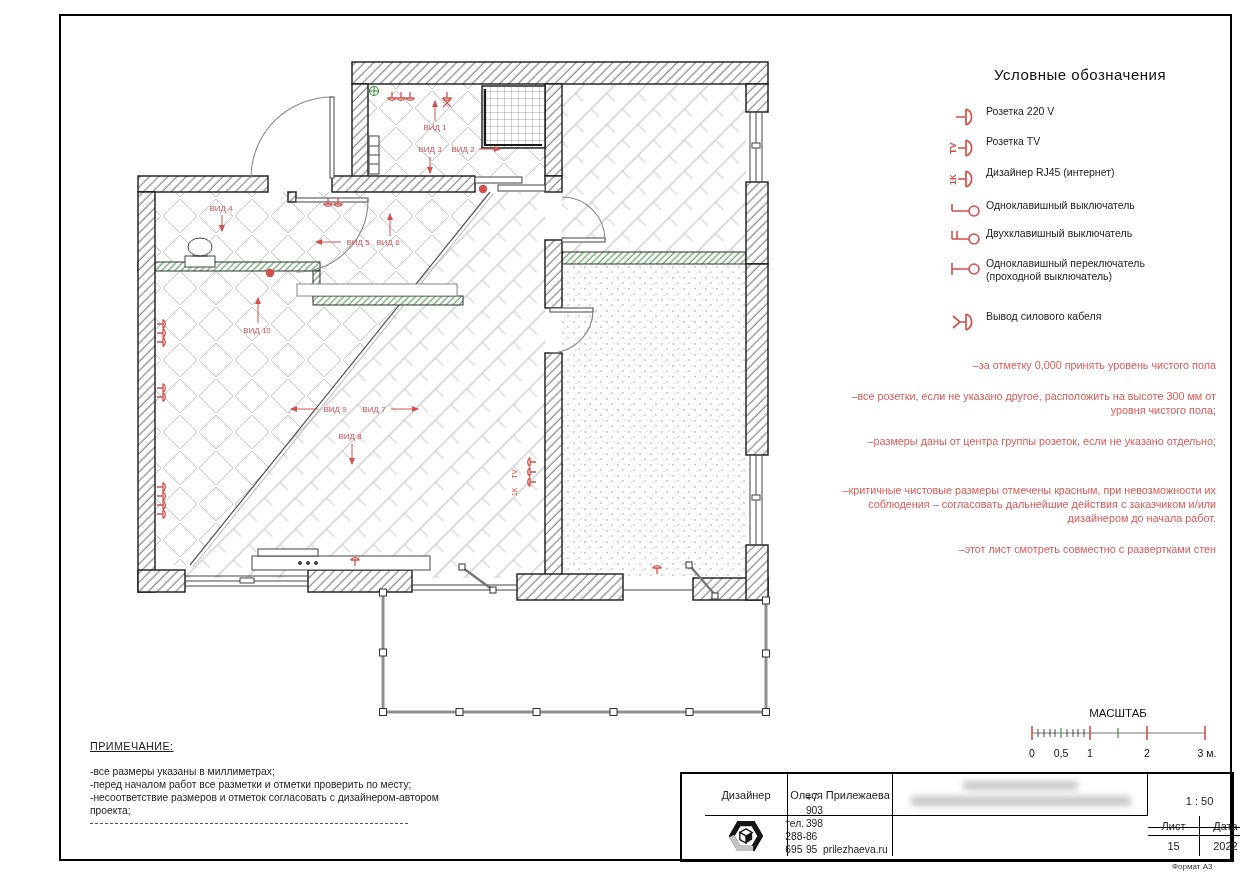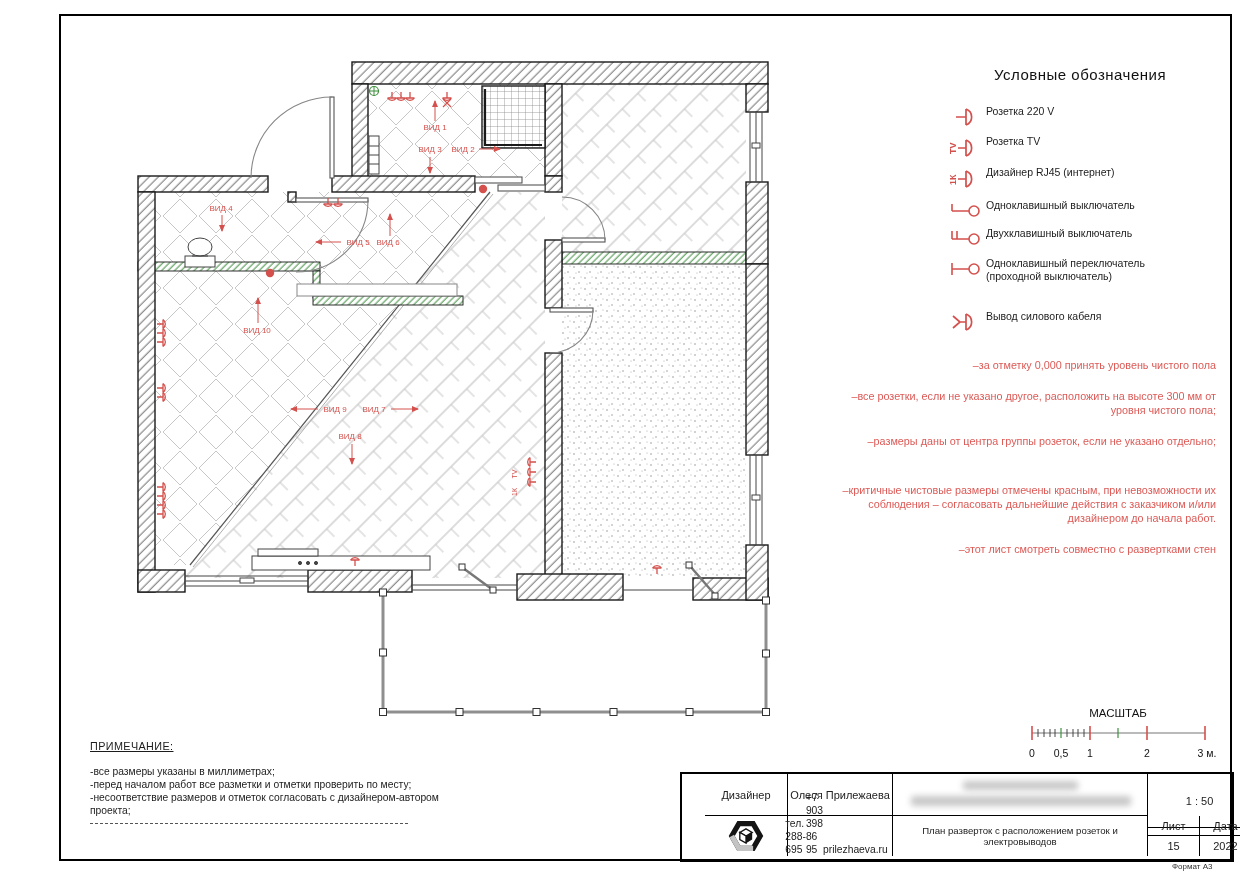--- a/index.html
+++ b/index.html
@@ -405,20 +405,19 @@
       <polygon points="20,12.5 26.5,16.2 20,20 13.5,16.2" fill="#fff" stroke="#141414" stroke-width="1.4"></polygon>
       <polygon points="20,20 26.5,16.2 26.5,23.8 20,27.5" fill="#141414"></polygon>
       <polygon points="20,20 13.5,16.2 13.5,23.8 20,27.5" fill="#fff" stroke="#141414" stroke-width="1.4"></polygon>
     </svg>
   </div>
   <div class="cell bR contacts" style="left:83px;top:42px;width:105px;height:40px">
     <span>тел. 288-695</span>
     <span>+7 903 398 86 95</span>
     <span>prilezhaeva.ru</span>
   </div>
-  <div class="cell bR sheet-title" style="left:188px;top:42px;width:255px;height:40px">План разверток с расположением розеток и электровыводов</div>
   <div class="cell bR bB" style="left:443px;top:42px;width:52px;height:20px">Лист</div>
   <div class="cell bB" style="left:495px;top:42px;width:51px;height:20px">Дата</div>
   <div class="cell bR" style="left:443px;top:62px;width:52px;height:20px">15</div>
   <div class="cell" style="left:495px;top:62px;width:51px;height:20px">2022</div>
 </div>
 
 <div class="abs fmt">Формат А3</div>
 
 </body></html>

